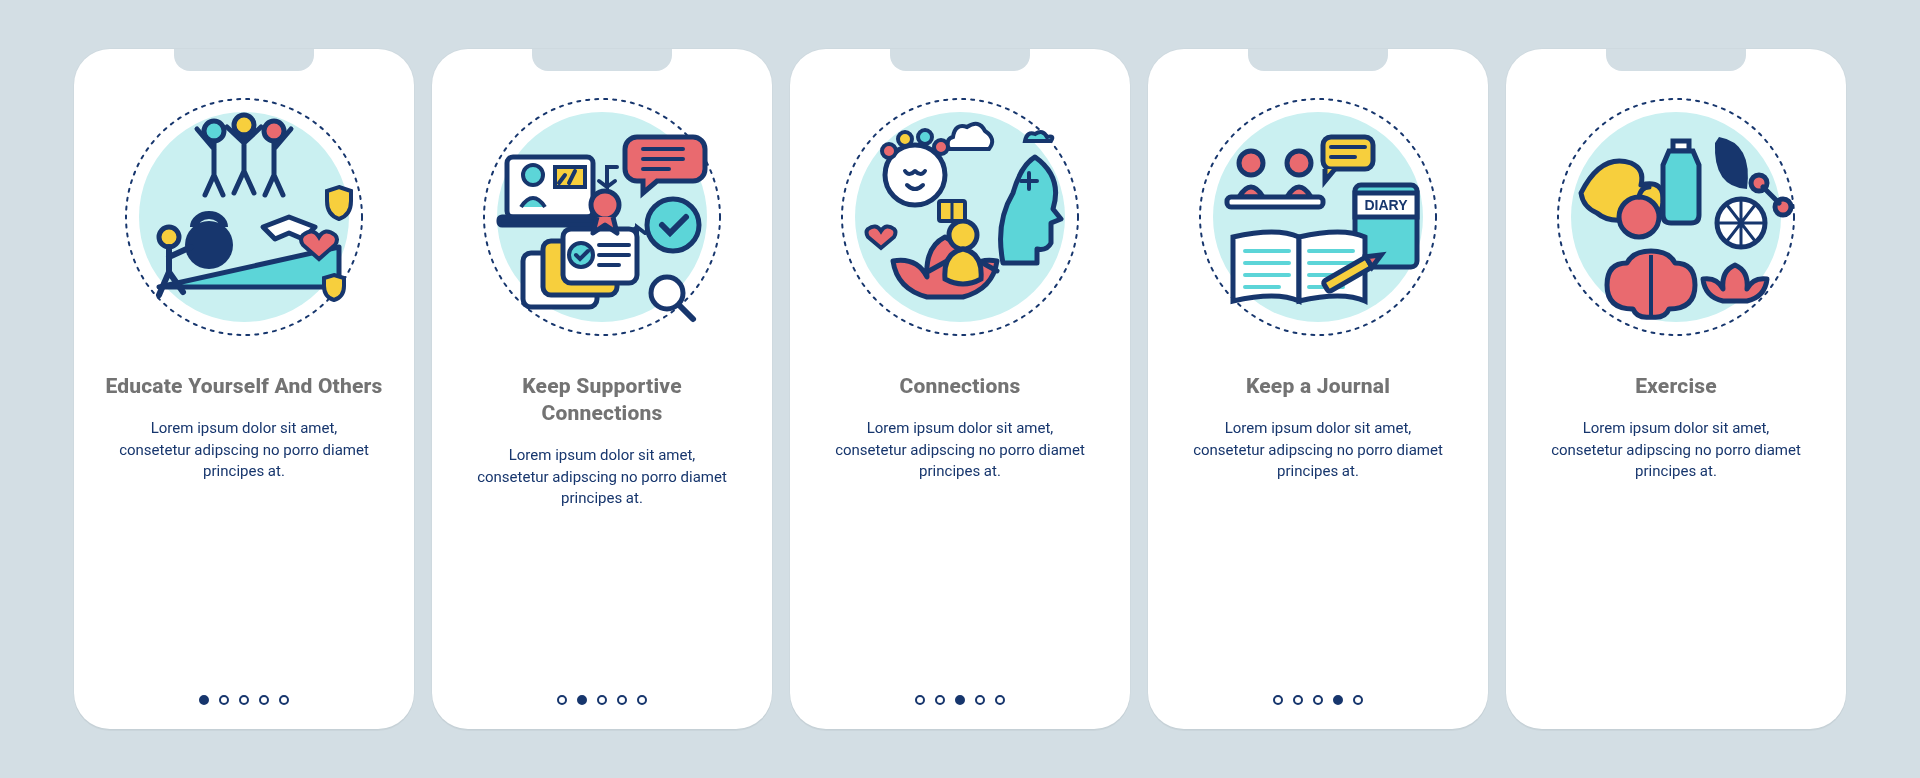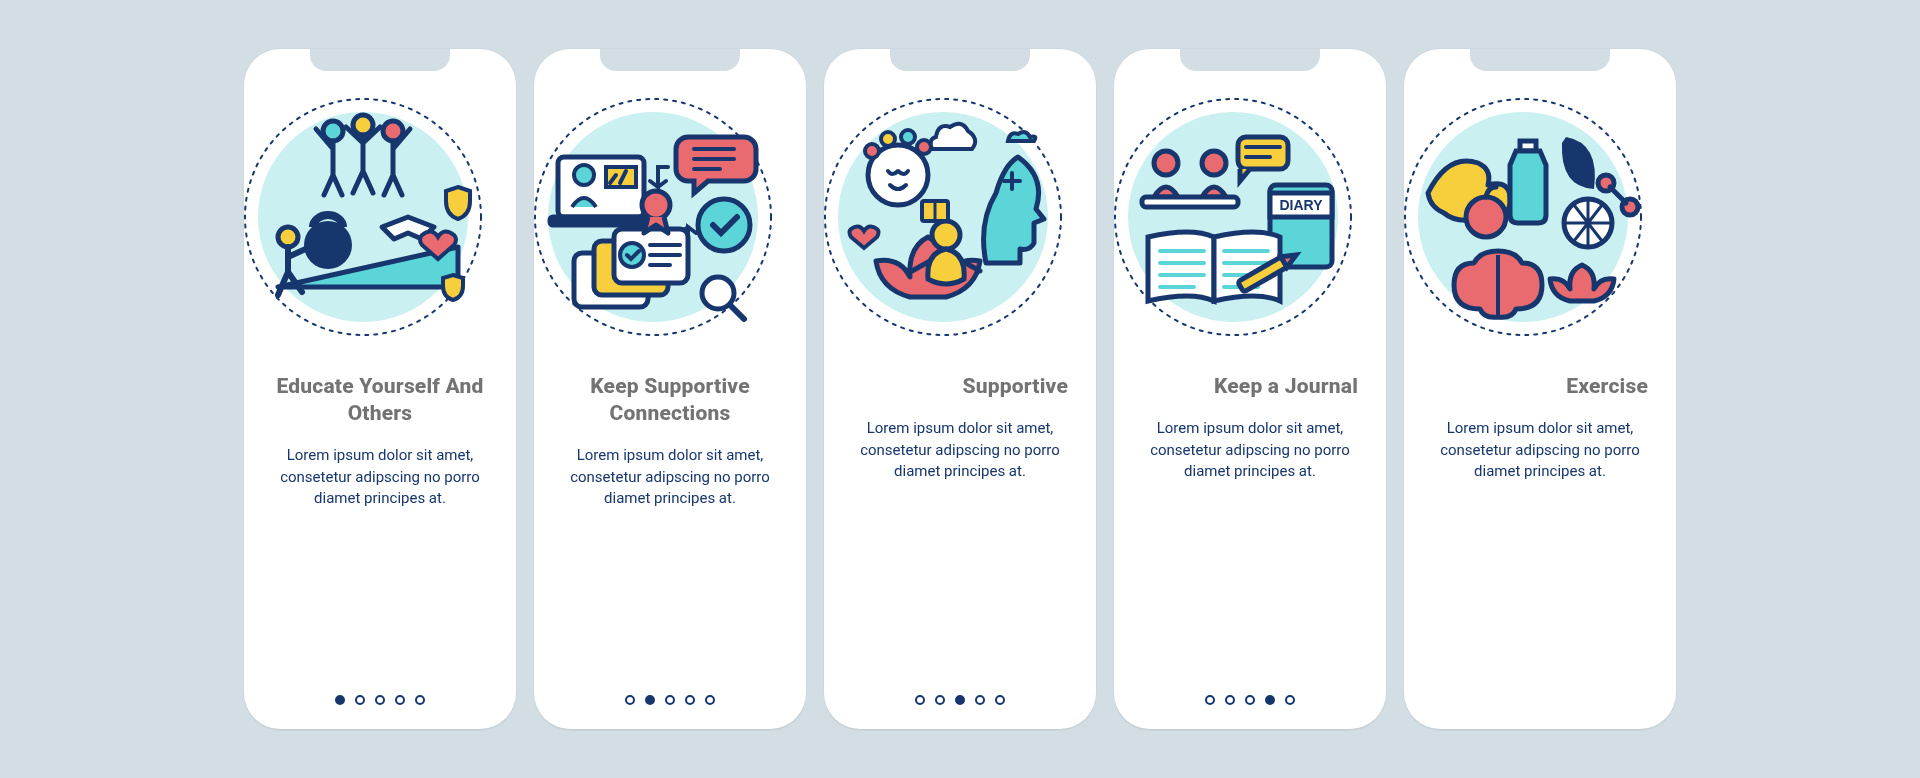--- a/index.html
+++ b/index.html
@@ -12,29 +12,29 @@
     min-height: 778px;
     padding: 40px 20px;
   }
   .screens-row {
     display: flex;
     gap: 18px;
     justify-content: center;
     align-items: stretch;
   }
   .phone {
-    width: 272px;
+    width: 340px;
     height: 680px;
     background: #fff;
     border-radius: 36px;
     box-shadow: 0 2px 0 rgba(0,0,0,0.04), 0 0 0 1px rgba(0,0,0,0.02);
     position: relative;
     display: flex;
     flex-direction: column;
-    align-items: flex-end;
+    align-items: center;
     padding: 22px 28px 24px;
     overflow: hidden;
   }
   .notch {
     width: 140px;
     height: 22px;
     background: #d3dee4;
     border-radius: 0 0 16px 16px;
     position: absolute;
     top: 0;
@@ -229,21 +229,21 @@
         <circle cx="128" cy="138" r="14" fill="#f7cf3d"></circle>
         <path d="M128 152 q-20 4 -18 30 q18 10 36 0 q2 -26 -18 -30 Z" fill="#f7cf3d"></path>
         <path d="M112 164 l-18 10 M144 164 l18 10" fill="none" stroke-linecap="round"></path>
       </g>
 
       <path d="M46 134 q-5 -8 -13 -2 q-3 3 0 8 l13 11 l13 -11 q3 -5 0 -8 q-8 -6 -13 2 Z" fill="#e96a6f" stroke="#17366d" stroke-width="4"></path>
 
       <rect x="104" y="104" width="26" height="20" rx="2" fill="#f7cf3d" stroke="#17366d" stroke-width="4"></rect>
       <path d="M117 104 v20" stroke="#17366d" stroke-width="3"></path>
     </svg>
-    <h2 class="title">Supportive</h2>
+    <h2 class="title">Connections</h2>
     <p class="body">Lorem ipsum dolor sit amet, consetetur adipscing no porro diamet principes at.</p>
     <div class="bottom">
       <div class="dots">
         <span class="dot"></span>
         <span class="dot"></span>
         <span class="dot active"></span>
         <span class="dot"></span>
         <span class="dot"></span>
       </div>
     </div>

